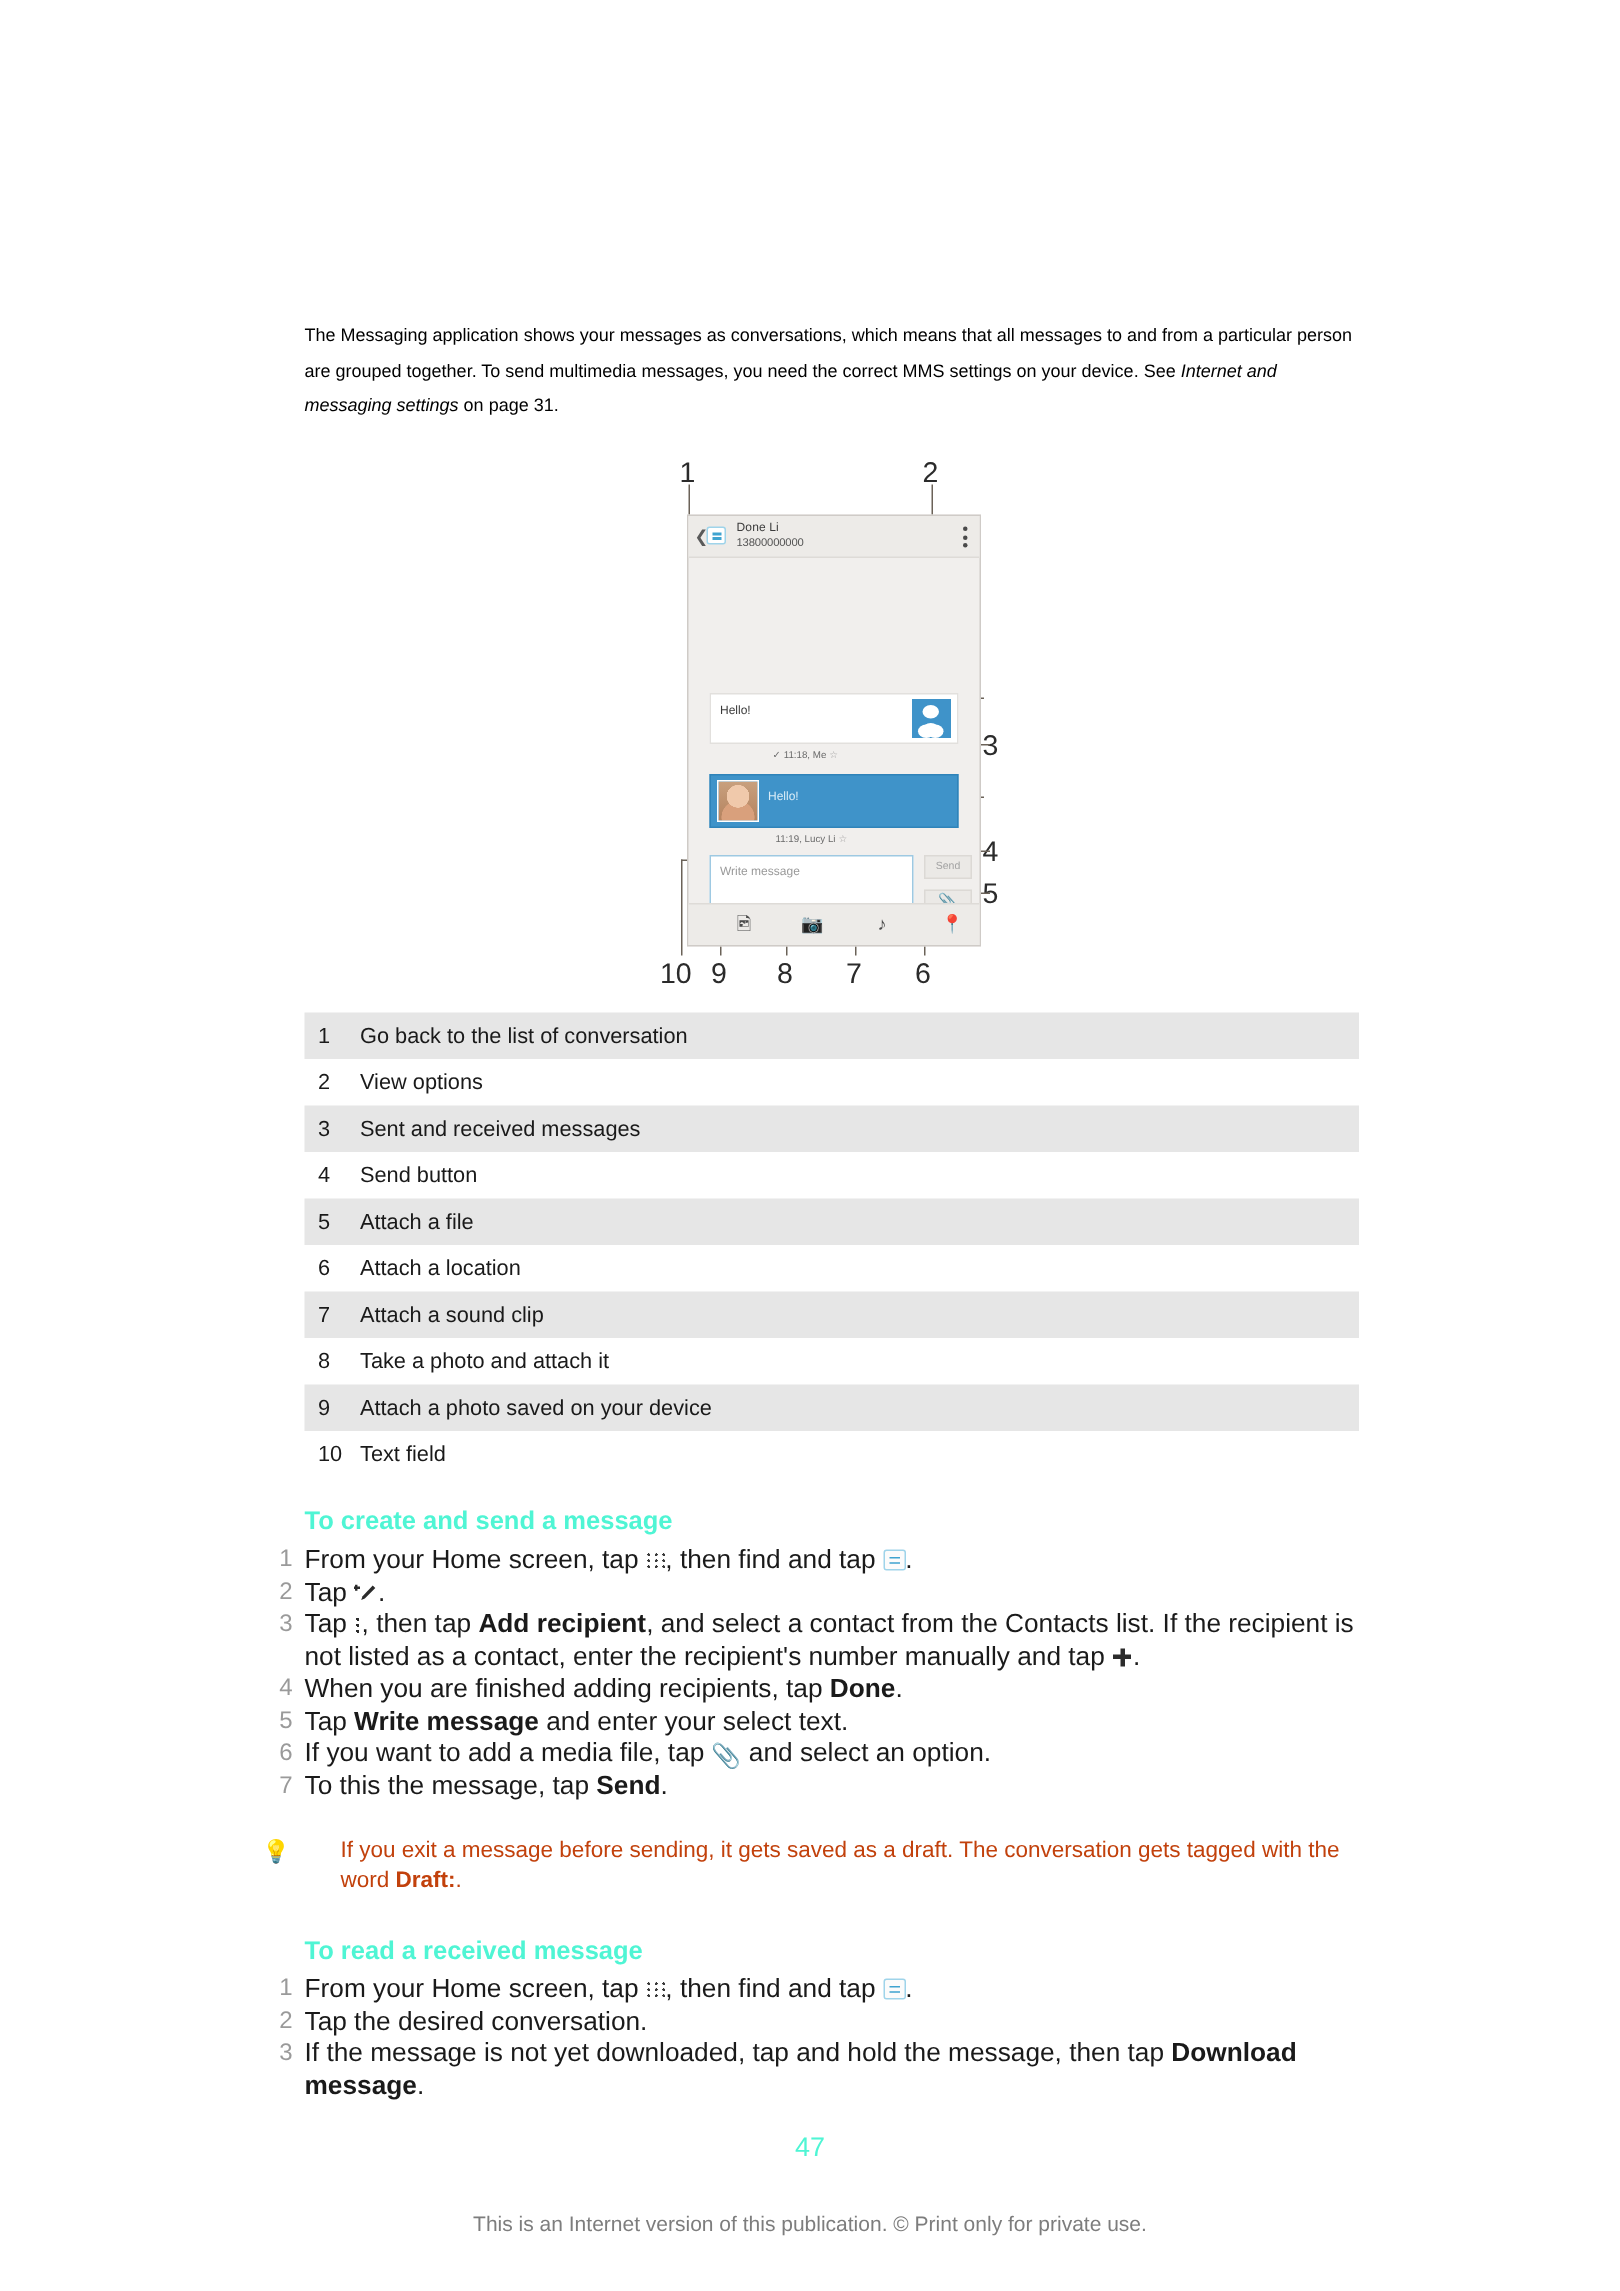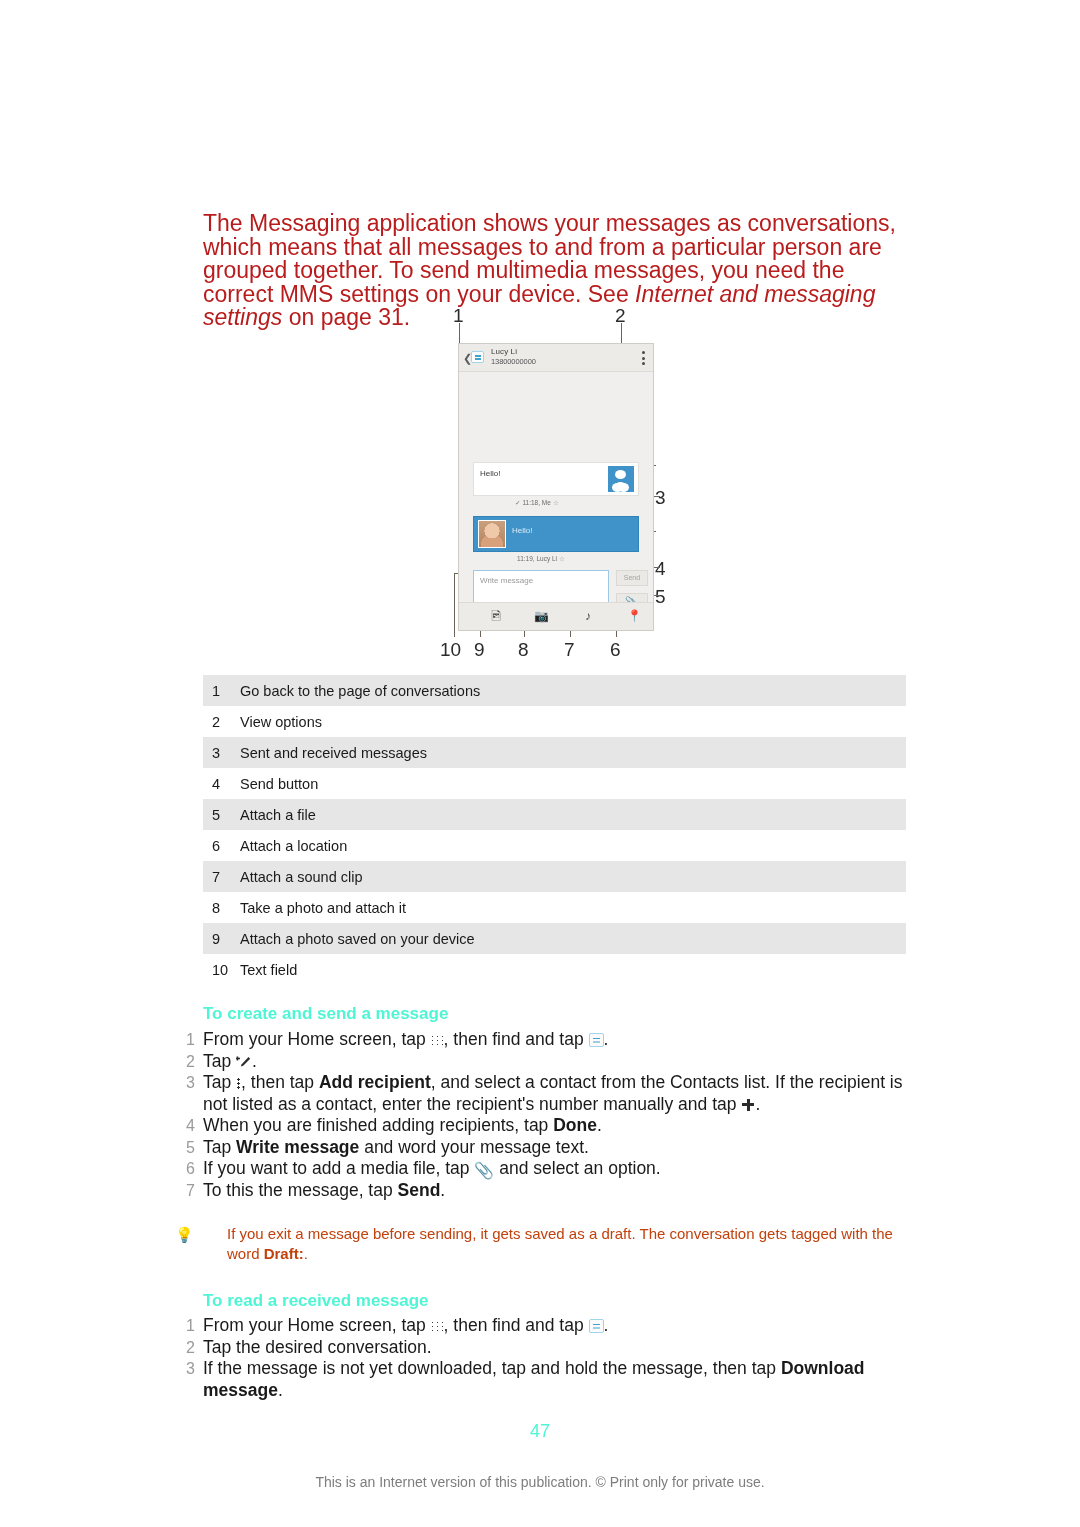--- a/index.html
+++ b/index.html
@@ -40,23 +40,23 @@
     font-size: 25px;
     font-weight: bold;
     color: #111111;
     letter-spacing: -0.1px;
   }
   .intro {
     position: absolute;
     left: 203px;
     top: 212px;
     width: 706px;
-    font-size: 23px;
+    font-size: 12px;
     line-height: 23.5px;
-    color: #b91c1c;
+    color: #000000;
   }
   .intro i { font-style: italic; }
 
   
   .figure {
     position: absolute;
     left: 440px;
     top: 305px;
     width: 250px;
     height: 360px;
@@ -515,21 +515,21 @@
     <div class="leader leader-v" style="left:84px; top:302px; height:30px;"></div>
     <div class="leader leader-v" style="left:40px; top:302px; height:30px;"></div>
     <div class="leader leader-v" style="left:14px; top:268px; height:64px;"></div>
     <div class="leader leader-h" style="left:14px; top:268px; width:18px;"></div>
 
     <div class="phone-screen">
 
       <div class="ph-header">
         <div class="ph-back">❮</div>
         <div class="ph-appicon"></div>
-        <div class="ph-name">Lucy Li</div>
+        <div class="ph-name">Done Li</div>
         <div class="ph-number">13800000000</div>
         <div class="ph-dots">
             <span></span>
             <span></span>
             <span></span>
           </div>
       </div>
 
       <div class="msg-sent">
         <div class="msg-sent-text">Hello!</div>
@@ -555,21 +555,21 @@
         <div class="tb-icon tb-sound">♪</div>
         <div class="tb-icon tb-loc">📍</div>
       </div>
 
     </div>
   </div>
 
   <div class="legend">
     <div class="legend-row shaded">
       <span class="legend-num">1</span>
-      <span class="legend-txt">Go back to the page of conversations</span>
+      <span class="legend-txt">Go back to the list of conversation</span>
     </div>
     <div class="legend-row">
       <span class="legend-num">2</span>
       <span class="legend-txt">View options</span>
     </div>
     <div class="legend-row shaded">
       <span class="legend-num">3</span>
       <span class="legend-txt">Sent and received messages</span>
     </div>
     <div class="legend-row">
@@ -619,21 +619,21 @@
 
     <div class="step">
       <span class="n">3</span><span>Tap </span><span class="ico ico-vdots"></span><span>, then tap </span><b>Add recipient</b><span>, and select a contact from the Contacts list. If the recipient is not listed as a contact, enter the recipient's number manually and tap </span><span class="ico ico-plus"></span><span>.</span>
     </div>
 
     <div class="step">
       <span class="n">4</span><span>When you are finished adding recipients, tap </span><b>Done</b><span>.</span>
     </div>
 
     <div class="step">
-      <span class="n">5</span><span>Tap </span><b>Write message</b><span> and word your message text.</span>
+      <span class="n">5</span><span>Tap </span><b>Write message</b><span> and enter your select text.</span>
     </div>
 
     <div class="step">
       <span class="n">6</span><span>If you want to add a media file, tap </span><span class="ico-clip">📎</span><span> and select an option.</span>
     </div>
 
     <div class="step">
       <span class="n">7</span><span>To this the message, tap </span><b>Send</b><span>.</span>
     </div>
 

